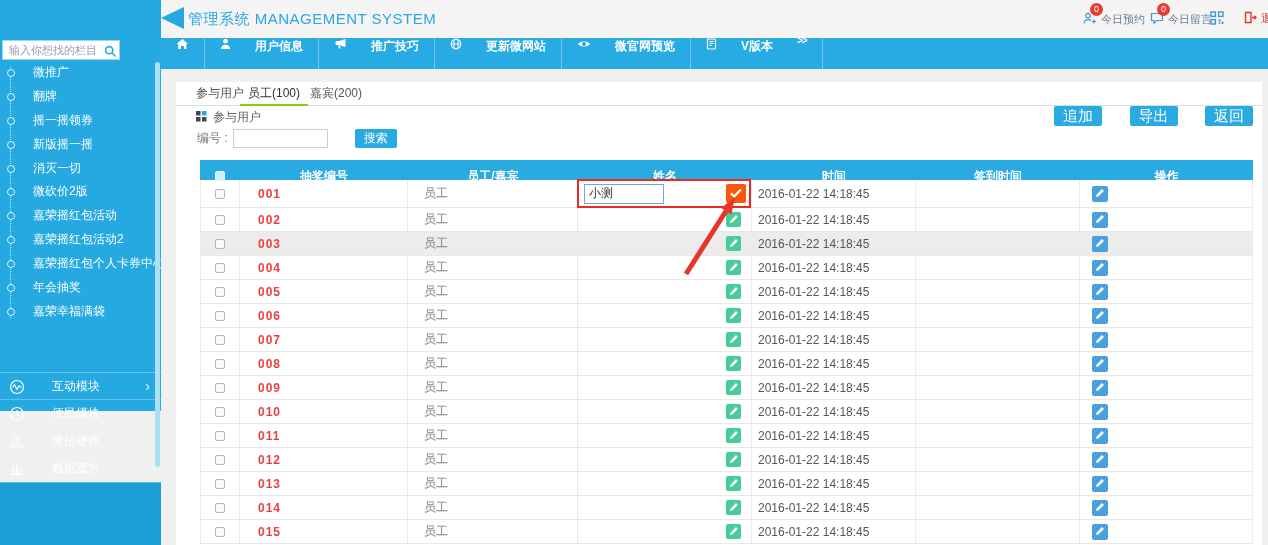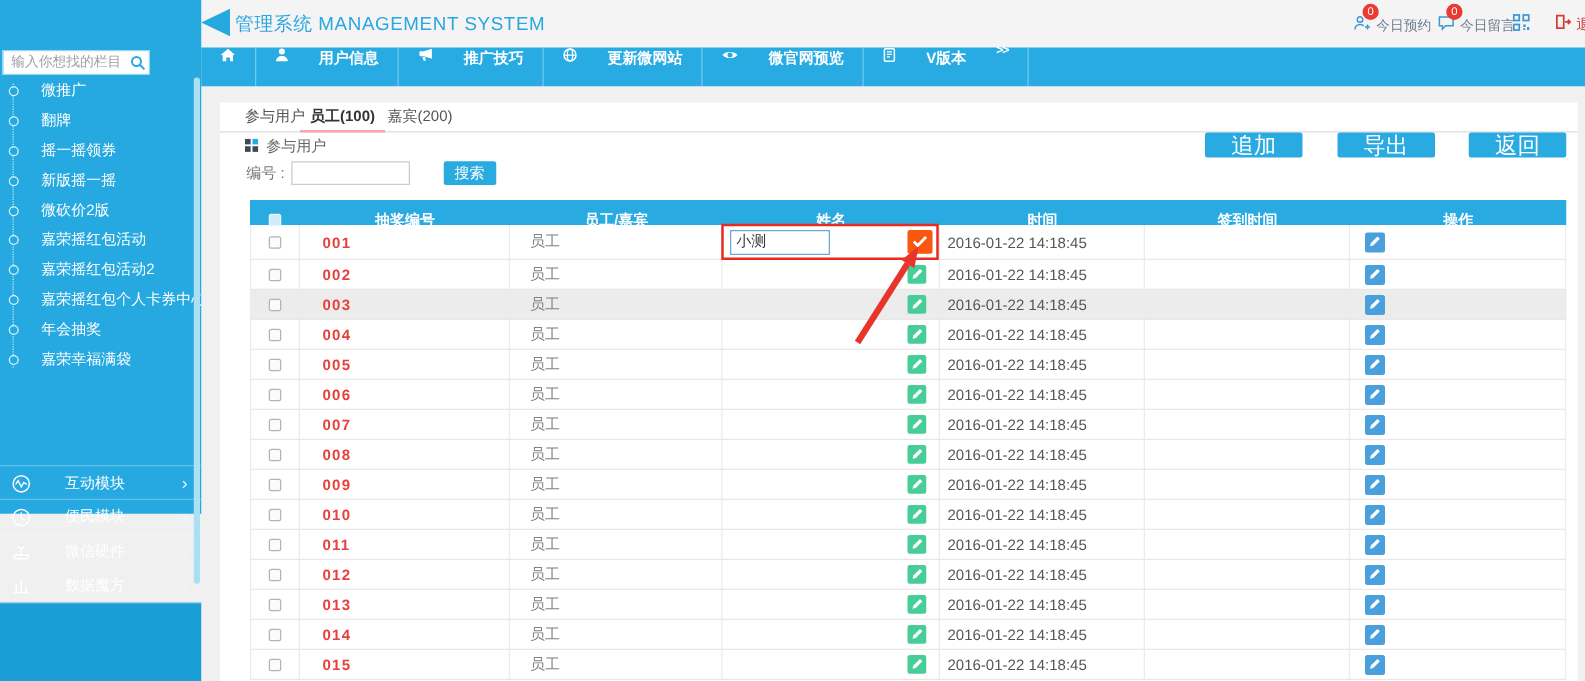--- a/index.html
+++ b/index.html
@@ -51,25 +51,25 @@
   .nav-item { display:flex; align-items:flex-start; gap:24px; padding:0 15px; color:#fff; font-size:12px;
     font-weight:bold; border-right:1px solid rgba(255,255,255,.35); cursor:pointer; white-space:nowrap; }
   .nav-suffix { font-size:10px; font-weight:bold; letter-spacing:-1px; position:relative; top:-3px; }
 
   
   .content { position:absolute; left:161px; top:69px; width:1107px; height:476px; background:#f0f0f0; }
   .panel { position:absolute; left:15px; top:13px; width:1086px; height:463px; background:#fff; }
   .tabs { position:absolute; left:0; top:0; width:100%; height:24px; border-bottom:1px solid #dcdcdc; }
   .tab { position:absolute; top:0; height:24px; line-height:22px; font-size:12px; color:#555; padding:0 8px;
     cursor:pointer; white-space:nowrap; }
-  .tab.active { border-bottom:2px solid #fca5a5; color:#333;font-weight:bold; }
+  .tab.active { border-bottom:2px solid #84cc16; color:#333; }
   .tab-1 { left:12px; } .tab-2 { left:64px; } .tab-3 { left:126px; }
   .toolbar { position:absolute; right:9px; top:24px; }
-  .btn { display:inline-block; background:#29aae1; color:#fff; font-size:18px; height:20px; line-height:20px;
-    padding:0 21px; border:none; border-radius:2px; margin-left:23px; cursor:pointer; }
+  .btn { display:inline-block; background:#29aae1; color:#fff; font-size:15px; height:20px; line-height:20px;
+    padding:0 9px; border:none; border-radius:2px; margin-left:23px; cursor:pointer; }
   .section-title { position:absolute; left:20px; top:27px; font-size:12px; color:#666; display:flex;
     align-items:center; gap:6px; }
   .filter-row { position:absolute; left:21px; top:47px; font-size:12px; color:#777; display:flex;
     align-items:center; }
   .filter-input { width:95px; height:19px; border:1px solid #ccc; margin-left:5px; padding:0 4px;
     font-size:12px; outline:none; }
   .search-btn { margin-left:27px; background:#29aae1; color:#fff; border:none; border-radius:2px;
     height:19px; line-height:19px; padding:0 9px; font-size:12px; cursor:pointer; }
 
   
@@ -116,20 +116,21 @@
       <span class="magnifier"><svg width="13" height="13" viewBox="0 0 13 13">
             <circle cx="5.2" cy="5.2" r="3.6" fill="none" stroke="#29a9e0" stroke-width="1.6"></circle>
             <path d="M8 8l3.5 3.5" stroke="#29a9e0" stroke-width="1.6"></path>
           </svg></span>
     </div>
     <div class="menu">
         <div class="menu-item">微推广</div>
         <div class="menu-item">翻牌</div>
         <div class="menu-item">摇一摇领券</div>
         <div class="menu-item">新版摇一摇</div>
+        <div class="menu-item">消灭一切</div>
         <div class="menu-item">微砍价2版</div>
         <div class="menu-item">嘉荣摇红包活动</div>
         <div class="menu-item">嘉荣摇红包活动2</div>
         <div class="menu-item">嘉荣摇红包个人卡券中心2</div>
         <div class="menu-item">年会抽奖</div>
         <div class="menu-item">嘉荣幸福满袋</div>
       </div>
     <div class="sections">
         <div class="section-item">
     <span class="sec-icon"><svg width="16" height="16" viewBox="0 0 16 16">

